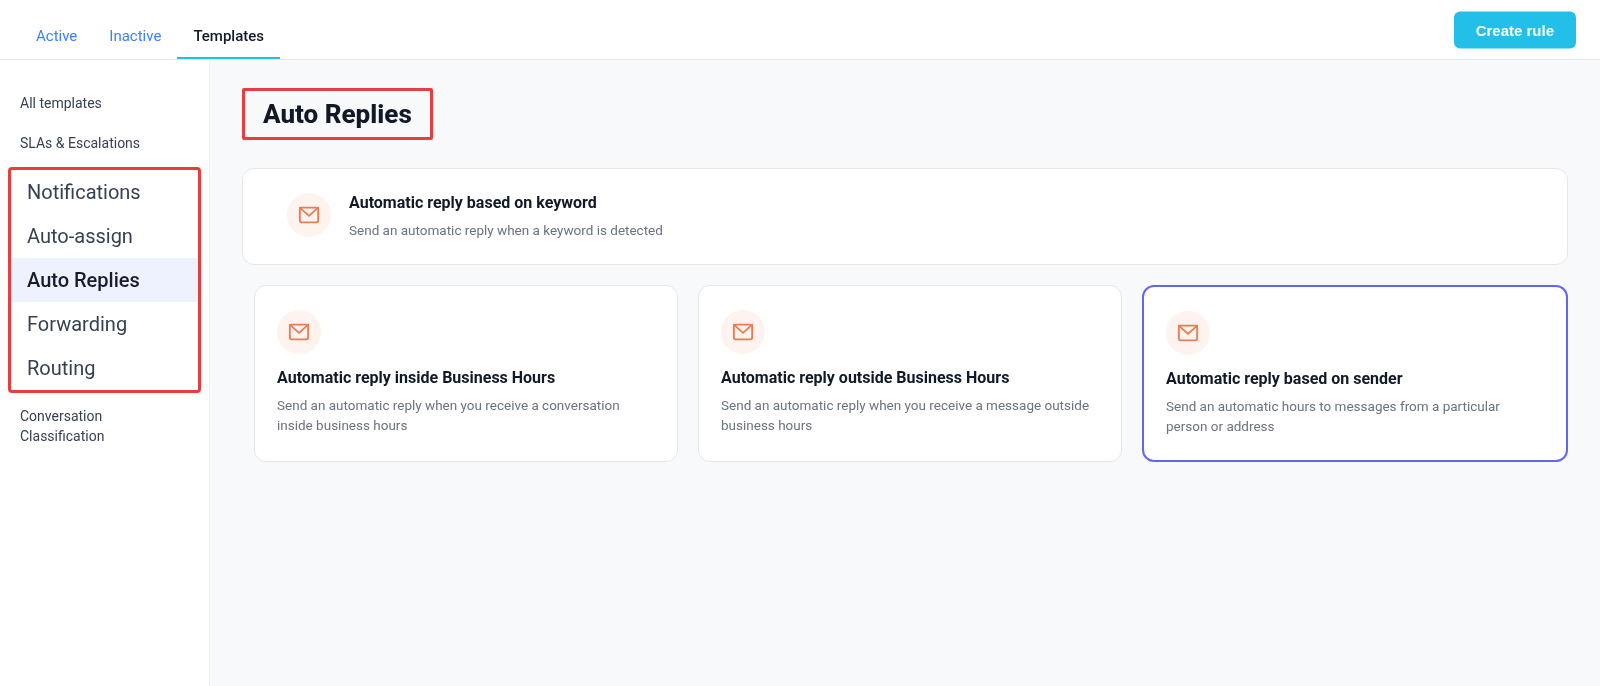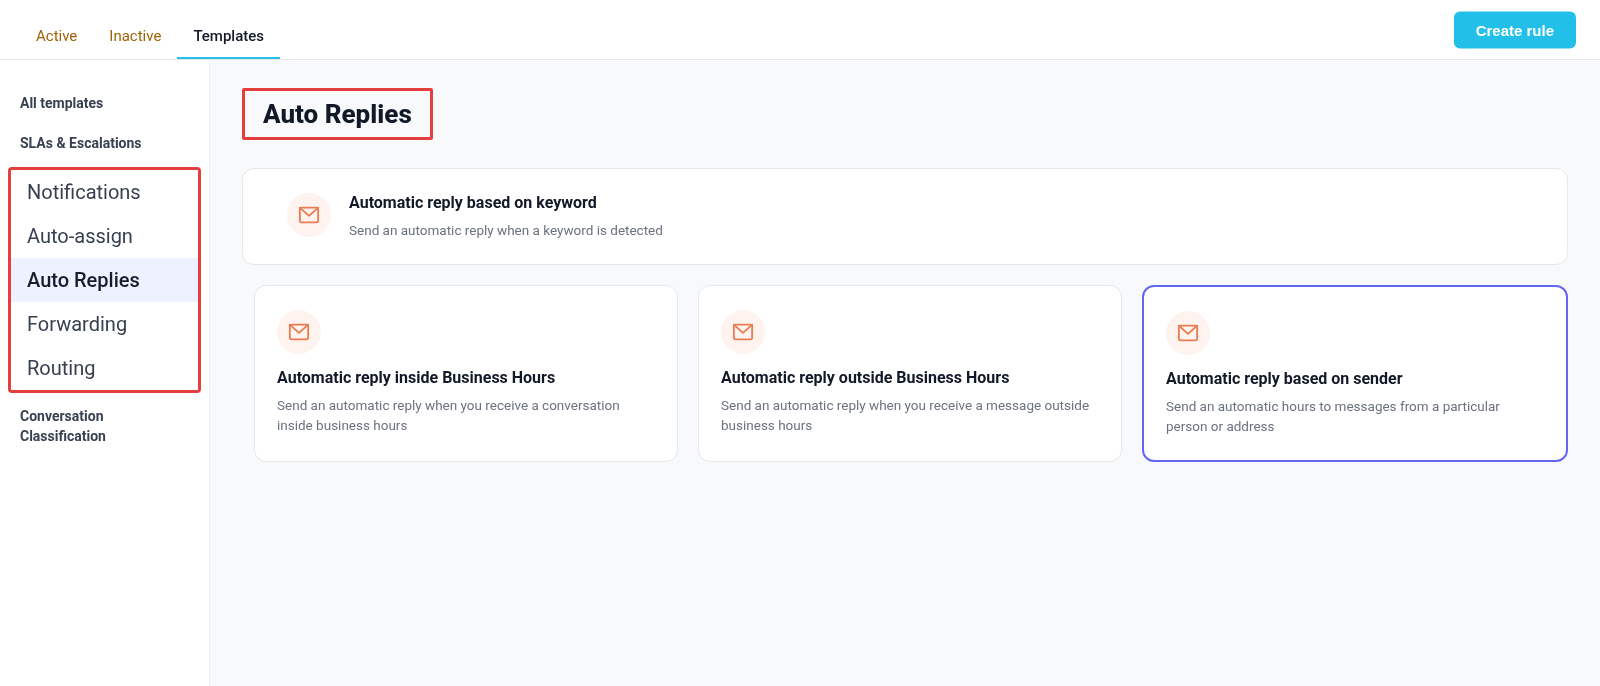--- a/index.html
+++ b/index.html
@@ -16,21 +16,21 @@
       display: flex;
       align-items: flex-end;
       border-bottom: 1px solid #e5e7eb;
       padding: 0 20px;
       height: 60px;
       position: relative;
     }
     .tab {
       padding: 0 16px 14px 16px;
       font-size: 15px;
-      color: #a16207;
+      color: #3b82f6;
       cursor: pointer;
       position: relative;
       font-weight: 400;
     }
     .tab.active-tab {
       color: #111827;
       font-weight: 500;
     }
     .tab.active-tab::after {
       content: '';
@@ -68,21 +68,21 @@
       flex-shrink: 0;
       padding: 24px 0;
       border-right: 1px solid #f0f0f0;
       background: #fff;
     }
     .sidebar-section {
       padding: 10px 20px;
       font-size: 14px;
       color: #374151;
       cursor: pointer;
-      font-weight: 700;
+      font-weight: 400;
       line-height: 1.4;
     }
     .sidebar-group {
       border: 3px solid #e53e3e;
       margin: 4px 8px;
       border-radius: 4px;
     }
     .sidebar-group-item {
       padding: 10px 16px;
       font-size: 20px;

